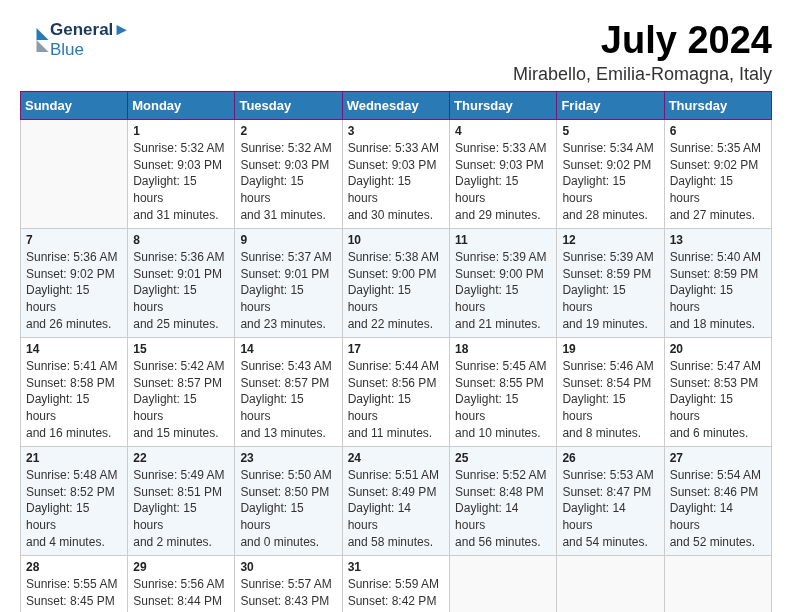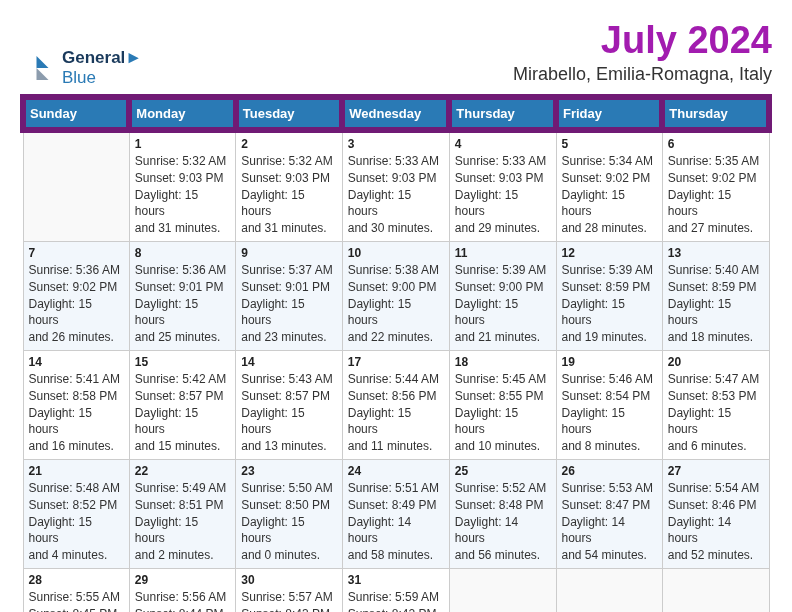--- a/index.html
+++ b/index.html
@@ -12,54 +12,53 @@
     }
     .header {
       display: flex;
       justify-content: space-between;
       align-items: flex-start;
       margin-bottom: 6px;
     }
     .logo {
       display: flex;
       align-items: center;
-      gap: 12px;
-      margin-top: 28px;
+      gap: 0;
     }
     .logo-icon {
       width: 30px;
       height: 30px;
     }
     .title-block {
       text-align: right;
     }
     .month-title {
       font-size: 38px;
       font-weight: bold;
-      color: #a21caf;
+      color: #000000;
       line-height: 1.1;
     }
     .location {
       font-size: 18px;
       color: #333;
       margin-top: 2px;
     }
     table {
       width: 100%;
       border-collapse: collapse;
       font-size: 11px;
     }
     thead tr th {
       background-color: #2a7ab5;
       color: #fff;
       padding: 6px 4px;
       text-align: left;
       font-size: 13px;
       font-weight: bold;
-      border: 6px solid #701a75;
+      border: 1px solid #701a75;
     }
     tbody tr td {
       border: 1px solid #ccc;
       vertical-align: top;
       padding: 4px 5px;
       min-height: 70px;
       height: 80px;
     }
     .day-num {
       font-size: 12px;

